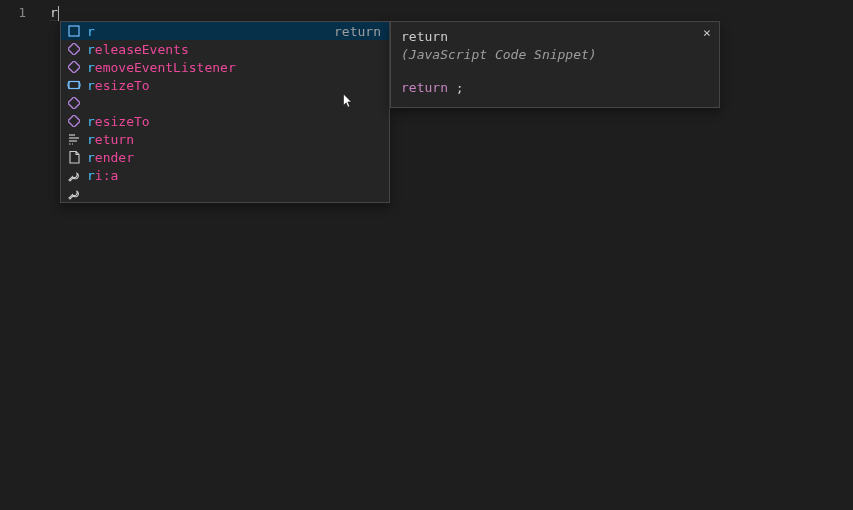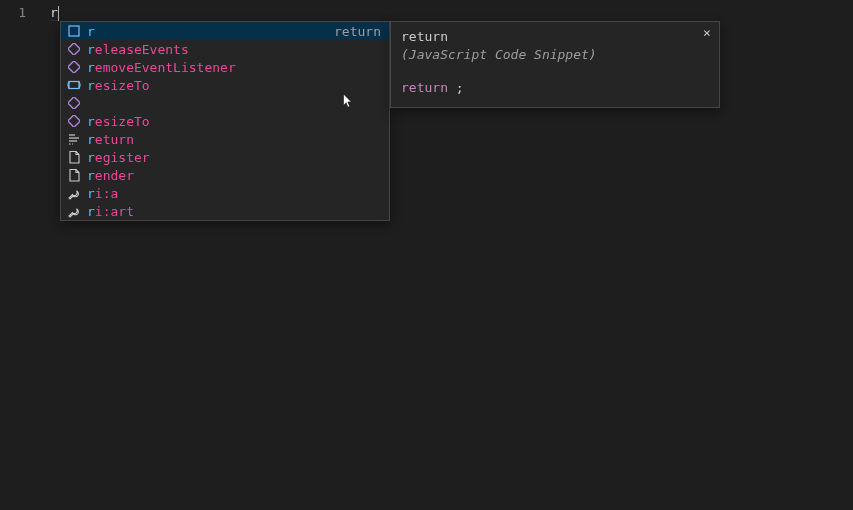--- a/index.html
+++ b/index.html
@@ -207,46 +207,36 @@
         </span>
         <span class="row-label"><span class="hl">r</span><span class="rest">eturn</span></span>
       </div>
       <div class="suggest-row">
         <span class="row-icon">
           <svg width="11" height="13">
             <path d="M1 0.5 L7 0.5 L10 3.5 L10 12 L1 12 Z" fill="none" stroke="#cccccc" stroke-width="1.1"></path>
             <path d="M7 0.5 L7 3.5 L10 3.5" fill="none" stroke="#cccccc" stroke-width="1.1"></path>
           </svg>
         </span>
-        <span class="row-label"><span class="hl">r</span><span class="rest">egister</span></span>
-      </div>
-      <div class="suggest-row">
-        <span class="row-icon">
-          <svg width="11" height="13">
-            <path d="M1 0.5 L7 0.5 L10 3.5 L10 12 L1 12 Z" fill="none" stroke="#cccccc" stroke-width="1.1"></path>
-            <path d="M7 0.5 L7 3.5 L10 3.5" fill="none" stroke="#cccccc" stroke-width="1.1"></path>
-          </svg>
-        </span>
         <span class="row-label"><span class="hl">r</span><span class="rest">ender</span></span>
       </div>
       <div class="suggest-row">
         <span class="row-icon">
           <svg width="13" height="13">
             <path d="M8.5 4 A3 3 0 1 1 4.5 7.5 L1 11 L2 12 L5.5 8.5 A3 3 0 0 0 9 4.5 Z" fill="none" stroke="#cccccc" stroke-width="1.1"></path>
           </svg>
         </span>
         <span class="row-label"><span class="hl">r</span><span class="rest">i:a</span></span>
       </div>
       <div class="suggest-row">
         <span class="row-icon">
           <svg width="13" height="13">
             <path d="M8.5 4 A3 3 0 1 1 4.5 7.5 L1 11 L2 12 L5.5 8.5 A3 3 0 0 0 9 4.5 Z" fill="none" stroke="#cccccc" stroke-width="1.1"></path>
           </svg>
         </span>
-        <span class="row-label"><span class="hl">r</span><span class="rest">i:art</span></span>
       </div>
     </div>
 
   <div class="detail">
     <div class="detail-close">×</div>
     <div class="detail-title">return</div>
     <div class="detail-sub">(JavaScript Code Snippet)</div>
     <div class="detail-gap"></div>
     <div class="detail-code">
       <span class="kw">return</span><span class="pl"> ;</span>

